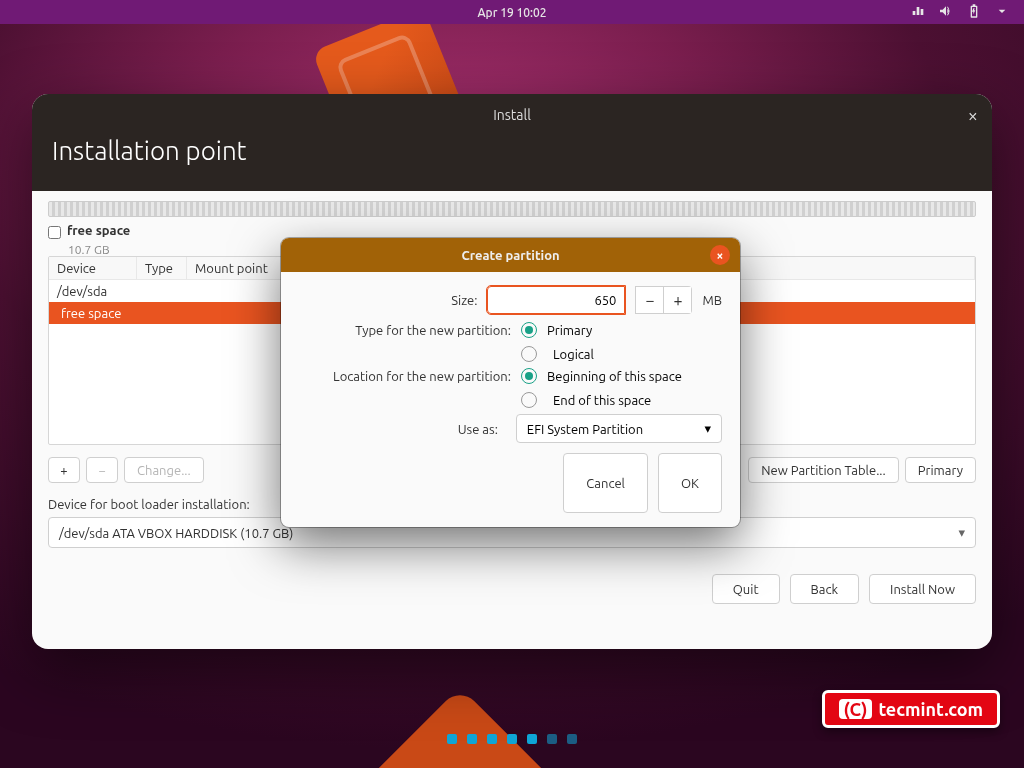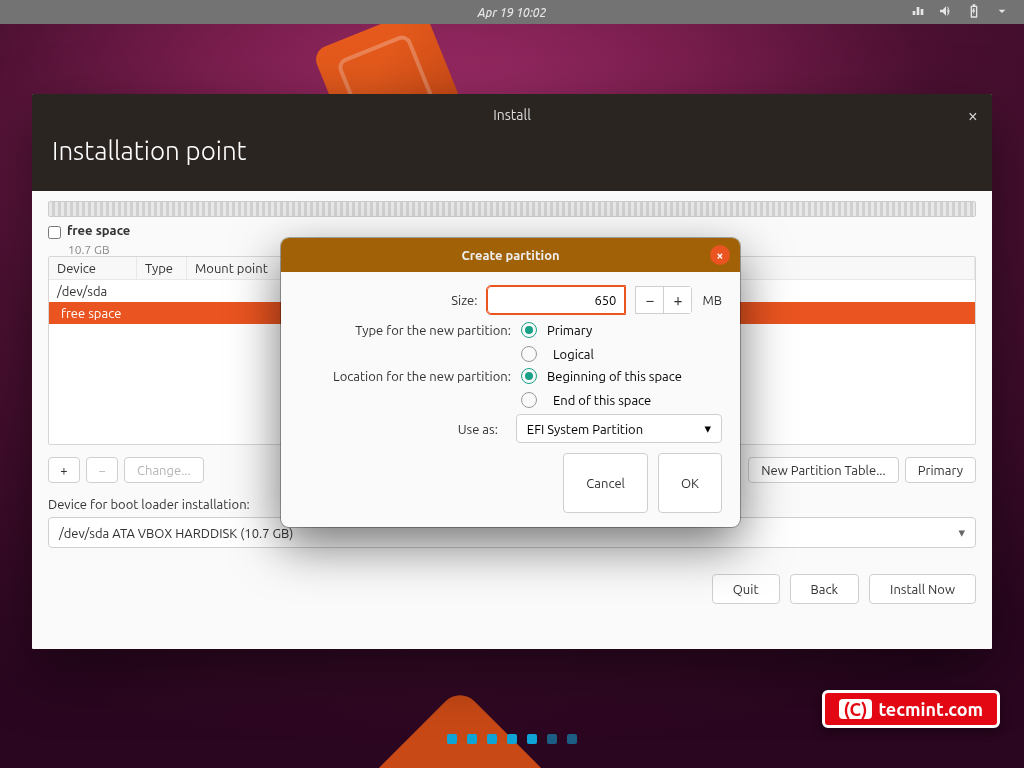--- a/index.html
+++ b/index.html
@@ -15,30 +15,30 @@
   transform: rotate(-22deg); border-radius: 14px;
 }
 .bg-shape1::after{content:"";position:absolute;left:18px;top:18px;width:70px;height:70px;border:4px solid rgba(255,255,255,.25);border-radius:10px;}
 .bg-shape2 {
   position: absolute; left: 380px; top: 720px; width: 160px; height: 160px;
   background: #c94916; transform: rotate(45deg); border-radius: 20px;
 }
 
 .topbar {
   position: absolute; top: 0; left: 0; right: 0; height: 24px;
-  background: #737373; color: #e6e6e6; font-size: 12px;
-  display: flex; align-items: center; justify-content: center; font-style: italic;
+  background: #701a75; color: #e6e6e6; font-size: 12px;
+  display: flex; align-items: center; justify-content: center;
 }
 .topbar .center { font-weight: 500; }
 .topbar .icons { position: absolute; right: 14px; display:flex; gap:12px; align-items:center;}
 .topbar .icons svg { width:16px; height:16px; fill:#e6e6e6; }
 
 .window {
   position: absolute; left: 32px; top: 94px; width: 960px; height: 555px;
-  background: #fafafa; border-radius: 1px; overflow: hidden;
+  background: #fafafa; border-radius: 16px; overflow: hidden;
   box-shadow: 0 20px 60px rgba(0,0,0,.5);
 }
 .titlebar {
   height: 42px; background: #2b2522; color: #ddd; font-size: 14px;
   display:flex; align-items:center; justify-content:center; position:relative;
 }
 .titlebar .close { position:absolute; right:14px; color:#ddd; font-size:18px; cursor:pointer;}
 .header {
   background: #2b2522; color:#fff; padding: 0 20px 26px 20px;
 }

